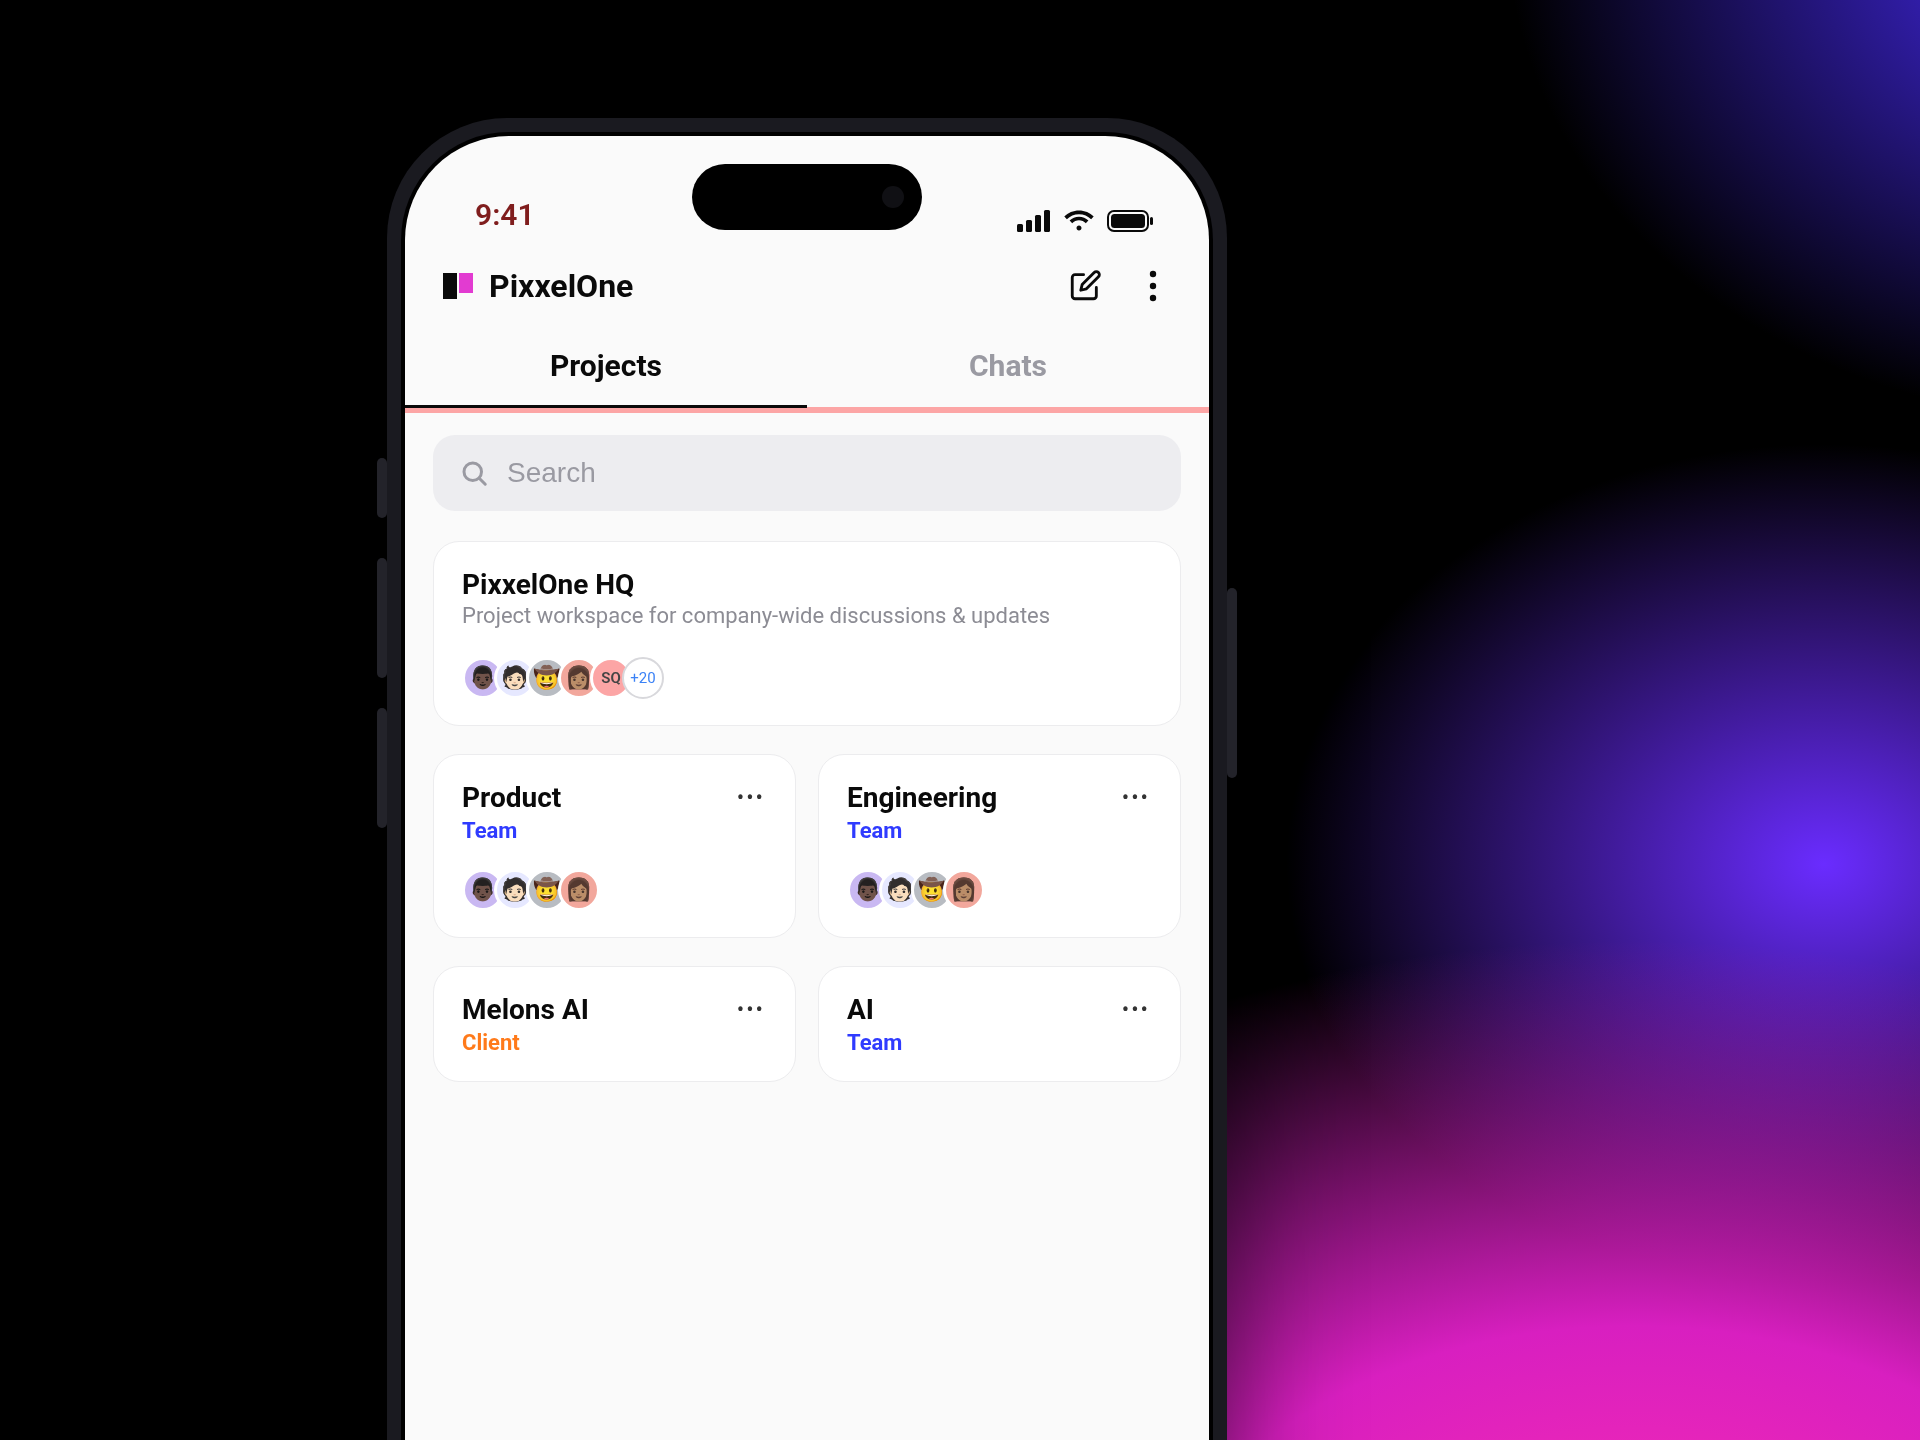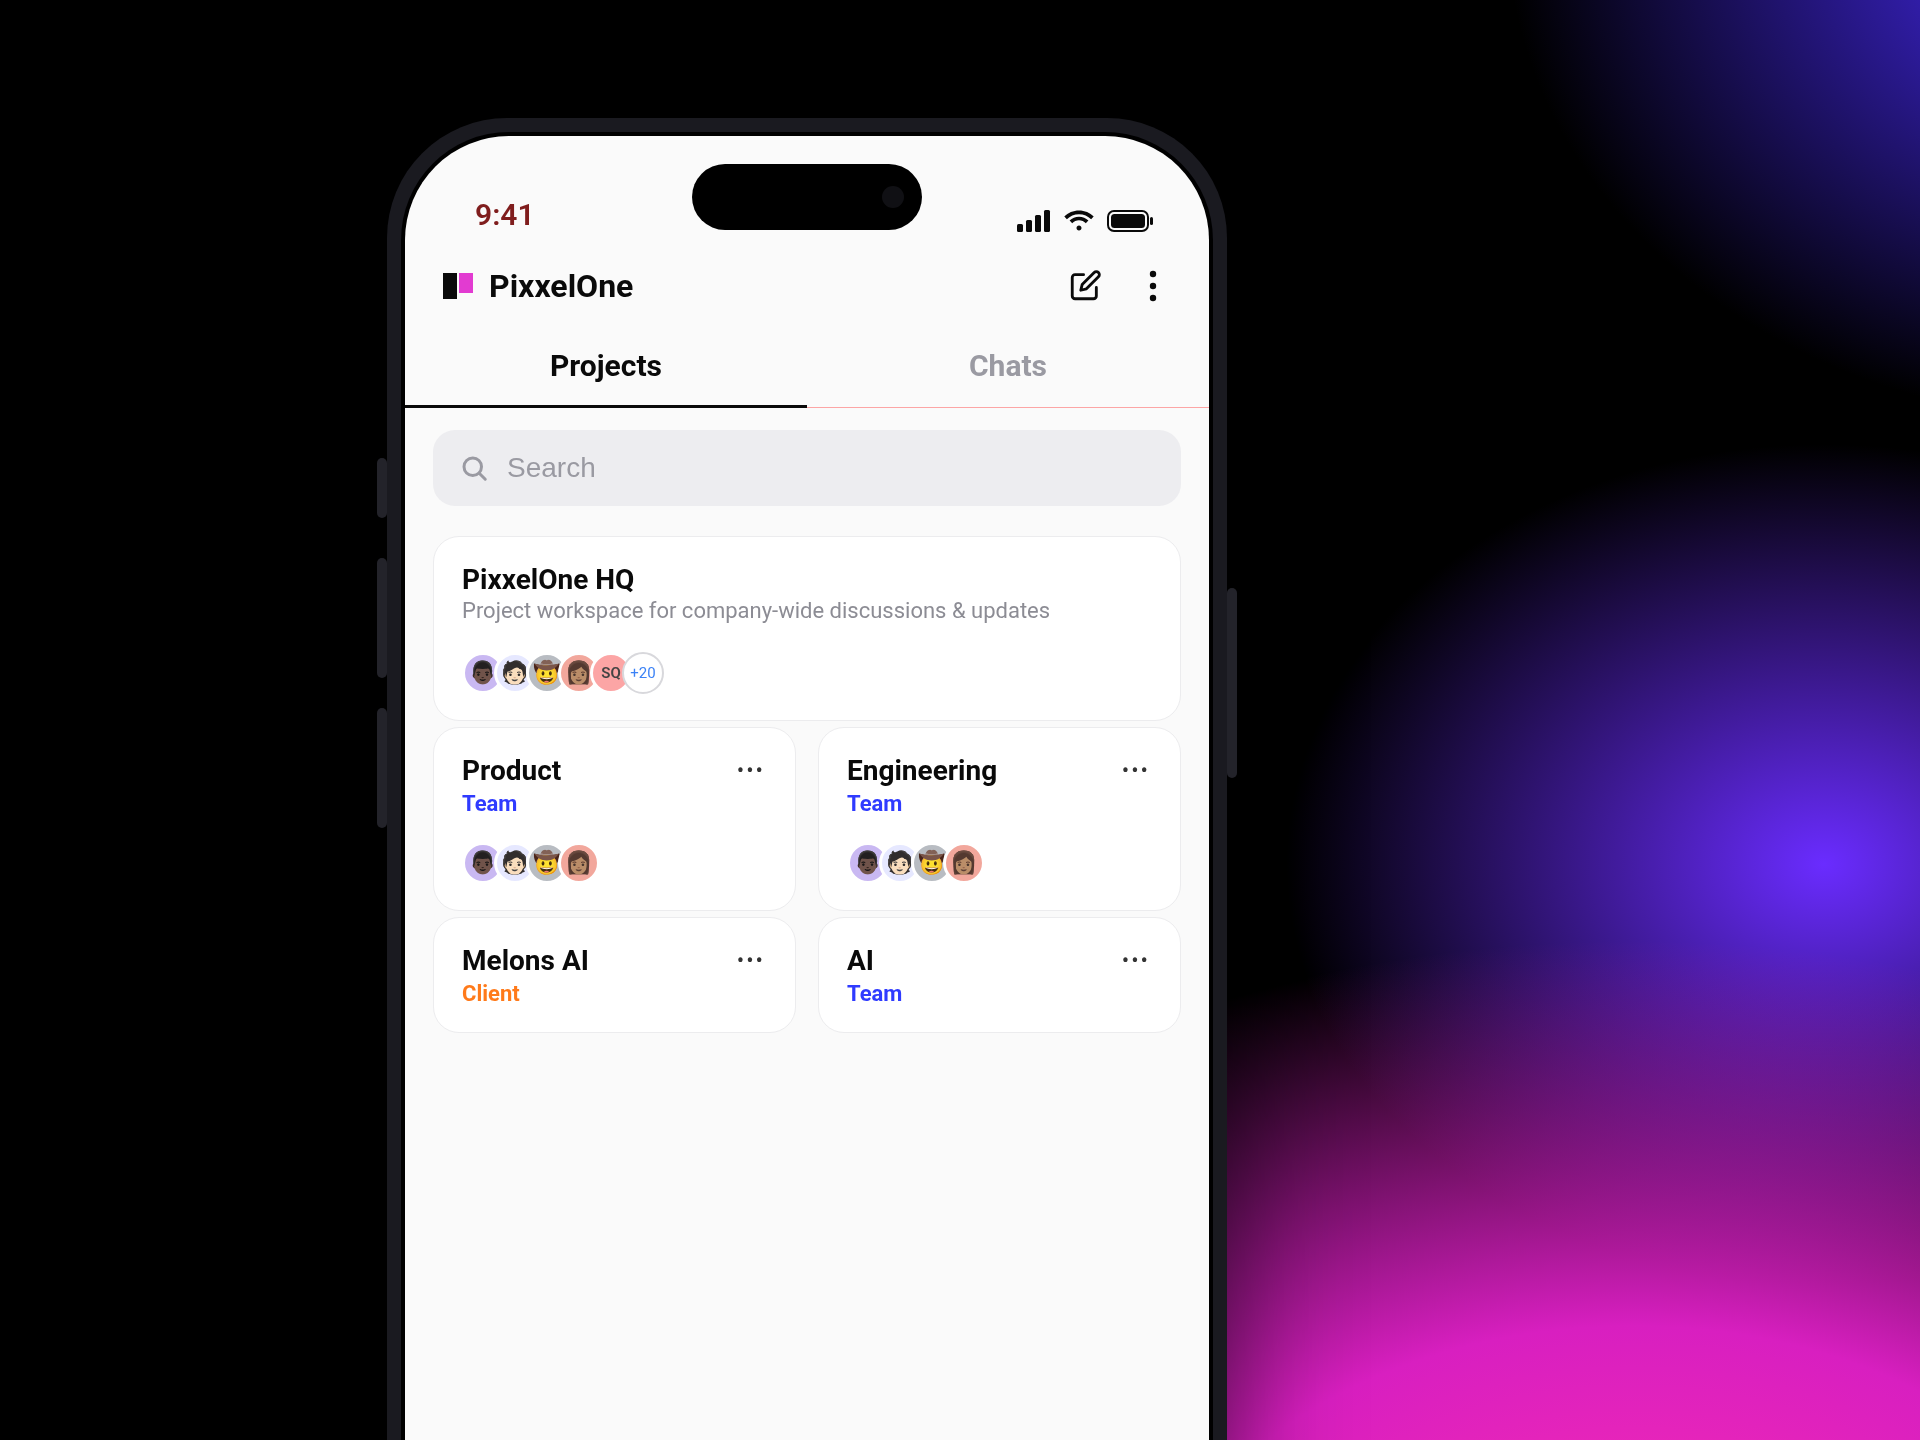--- a/index.html
+++ b/index.html
@@ -64,37 +64,37 @@
   
   .app-header {
     display: flex; align-items: center; justify-content: space-between;
     padding: 20px 36px 24px 36px;
   }
   .brand { display: flex; align-items: center; gap: 14px; }
   .brand-name { font-size: 32px; font-weight: 700; color: #0a0a0a; }
   .header-actions { display: flex; align-items: center; gap: 28px; }
   .icon-btn { width: 40px; height: 40px; display:flex; align-items:center; justify-content:center; cursor:pointer; }
   
-  .tabs { display: flex; border-bottom: 1px solid #fca5a5; }
+  .tabs { display: flex; border-bottom: 6px solid #fca5a5; }
   .tab { flex: 1; text-align: center; padding: 18px 0 22px; font-size: 30px; font-weight: 700; color: #9a9aa2; cursor:pointer; }
   .tab.active { color: #0a0a0a; border-bottom: 3px solid #0a0a0a; margin-bottom: -1px; }
   
   .search-wrap { padding: 22px 28px 8px; }
   .search {
     background: #ededf0; border-radius: 22px;
     display: flex; align-items: center; gap: 18px;
     padding: 22px 26px;
   }
   .search input {
     border: none; background: transparent; outline: none;
     font-size: 28px; color: #000000; flex: 1;
   }
   .search input::placeholder { color: #9a9aa2; }
   
-  .content { padding: 22px 28px 0; display: flex; flex-direction: column; gap: 6px; }
+  .content { padding: 22px 28px 0; display: flex; flex-direction: column; gap: 28px; }
   
   .card {
     background: #fff; border: 1px solid #ececee; border-radius: 26px;
     padding: 26px 28px 26px;
     cursor: pointer;
   }
   .card-title { font-size: 28px; font-weight: 700; color: #0a0a0a; }
   .card-sub { font-size: 22px; color: #8c8c94; line-height: 1.35; }
   .card-head { display:flex; align-items:flex-start; justify-content: space-between; }
   .more { color:#333; padding:4px 2px; font-size:22px; letter-spacing:2px; cursor:pointer; }

